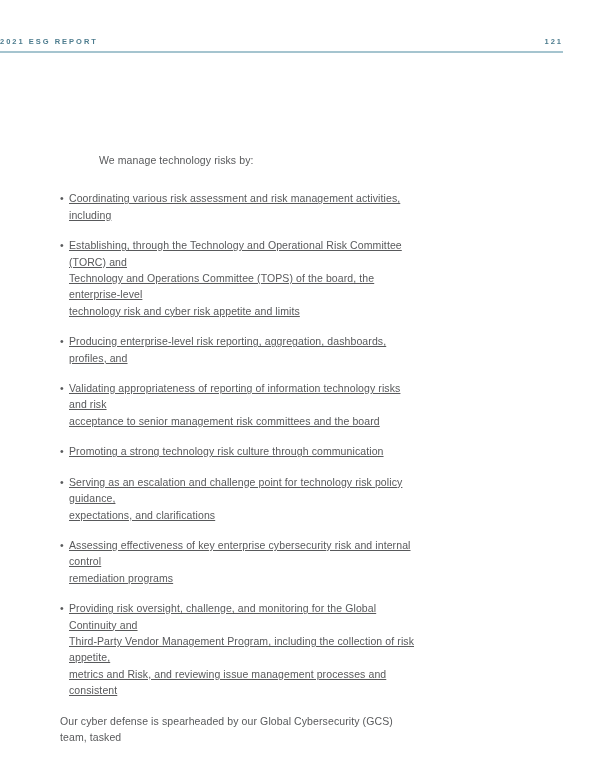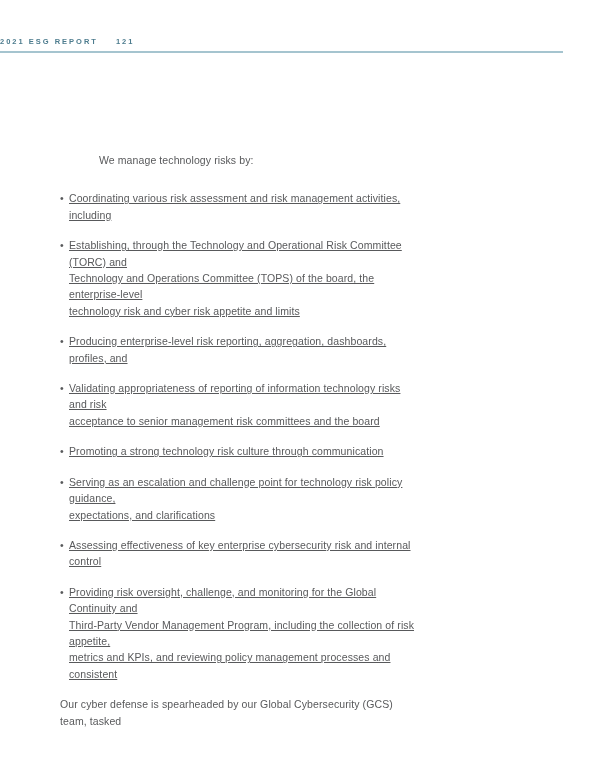--- a/index.html
+++ b/index.html
@@ -21,21 +21,21 @@
     position: absolute;
     top: 0; left: 0;
     width: 563px;
   }
   .header-row {
     position: absolute;
     top: 37px;
     left: 0;
     width: 563px;
     display: flex;
-    justify-content: flex-start;
+    justify-content: space-between;
     align-items: baseline;
     gap: 18px;
     color: #4d7c8e;
     font-size: 7.5px;
     font-weight: bold;
     letter-spacing: 2px;
     white-space: nowrap;
   }
   .header-rule {
     position: absolute;
@@ -137,29 +137,30 @@
       <div class="bullet-lines">
         <div class="line">Serving as an escalation and challenge point for technology risk policy guidance,</div>
         <div class="line">expectations, and clarifications</div>
       </div>
     </div>
 
     <div class="bullet">
       <span class="marker">•</span>
       <div class="bullet-lines">
         <div class="line">Assessing effectiveness of key enterprise cybersecurity risk and internal control</div>
+        <div class="line">remediation programs</div>
       </div>
     </div>
 
     <div class="bullet">
       <span class="marker">•</span>
       <div class="bullet-lines">
         <div class="line">Providing risk oversight, challenge, and monitoring for the Global Continuity and</div>
         <div class="line">Third-Party Vendor Management Program, including the collection of risk appetite,</div>
-        <div class="line">metrics and KPIs, and reviewing policy management processes and consistent</div>
+        <div class="line">metrics and Risk, and reviewing issue management processes and consistent</div>
       </div>
     </div>
 
     <div class="closing">
       <div class="line">Our cyber defense is spearheaded by our Global Cybersecurity (GCS) team, tasked</div>
 
     </div>
 
   </main>
 

